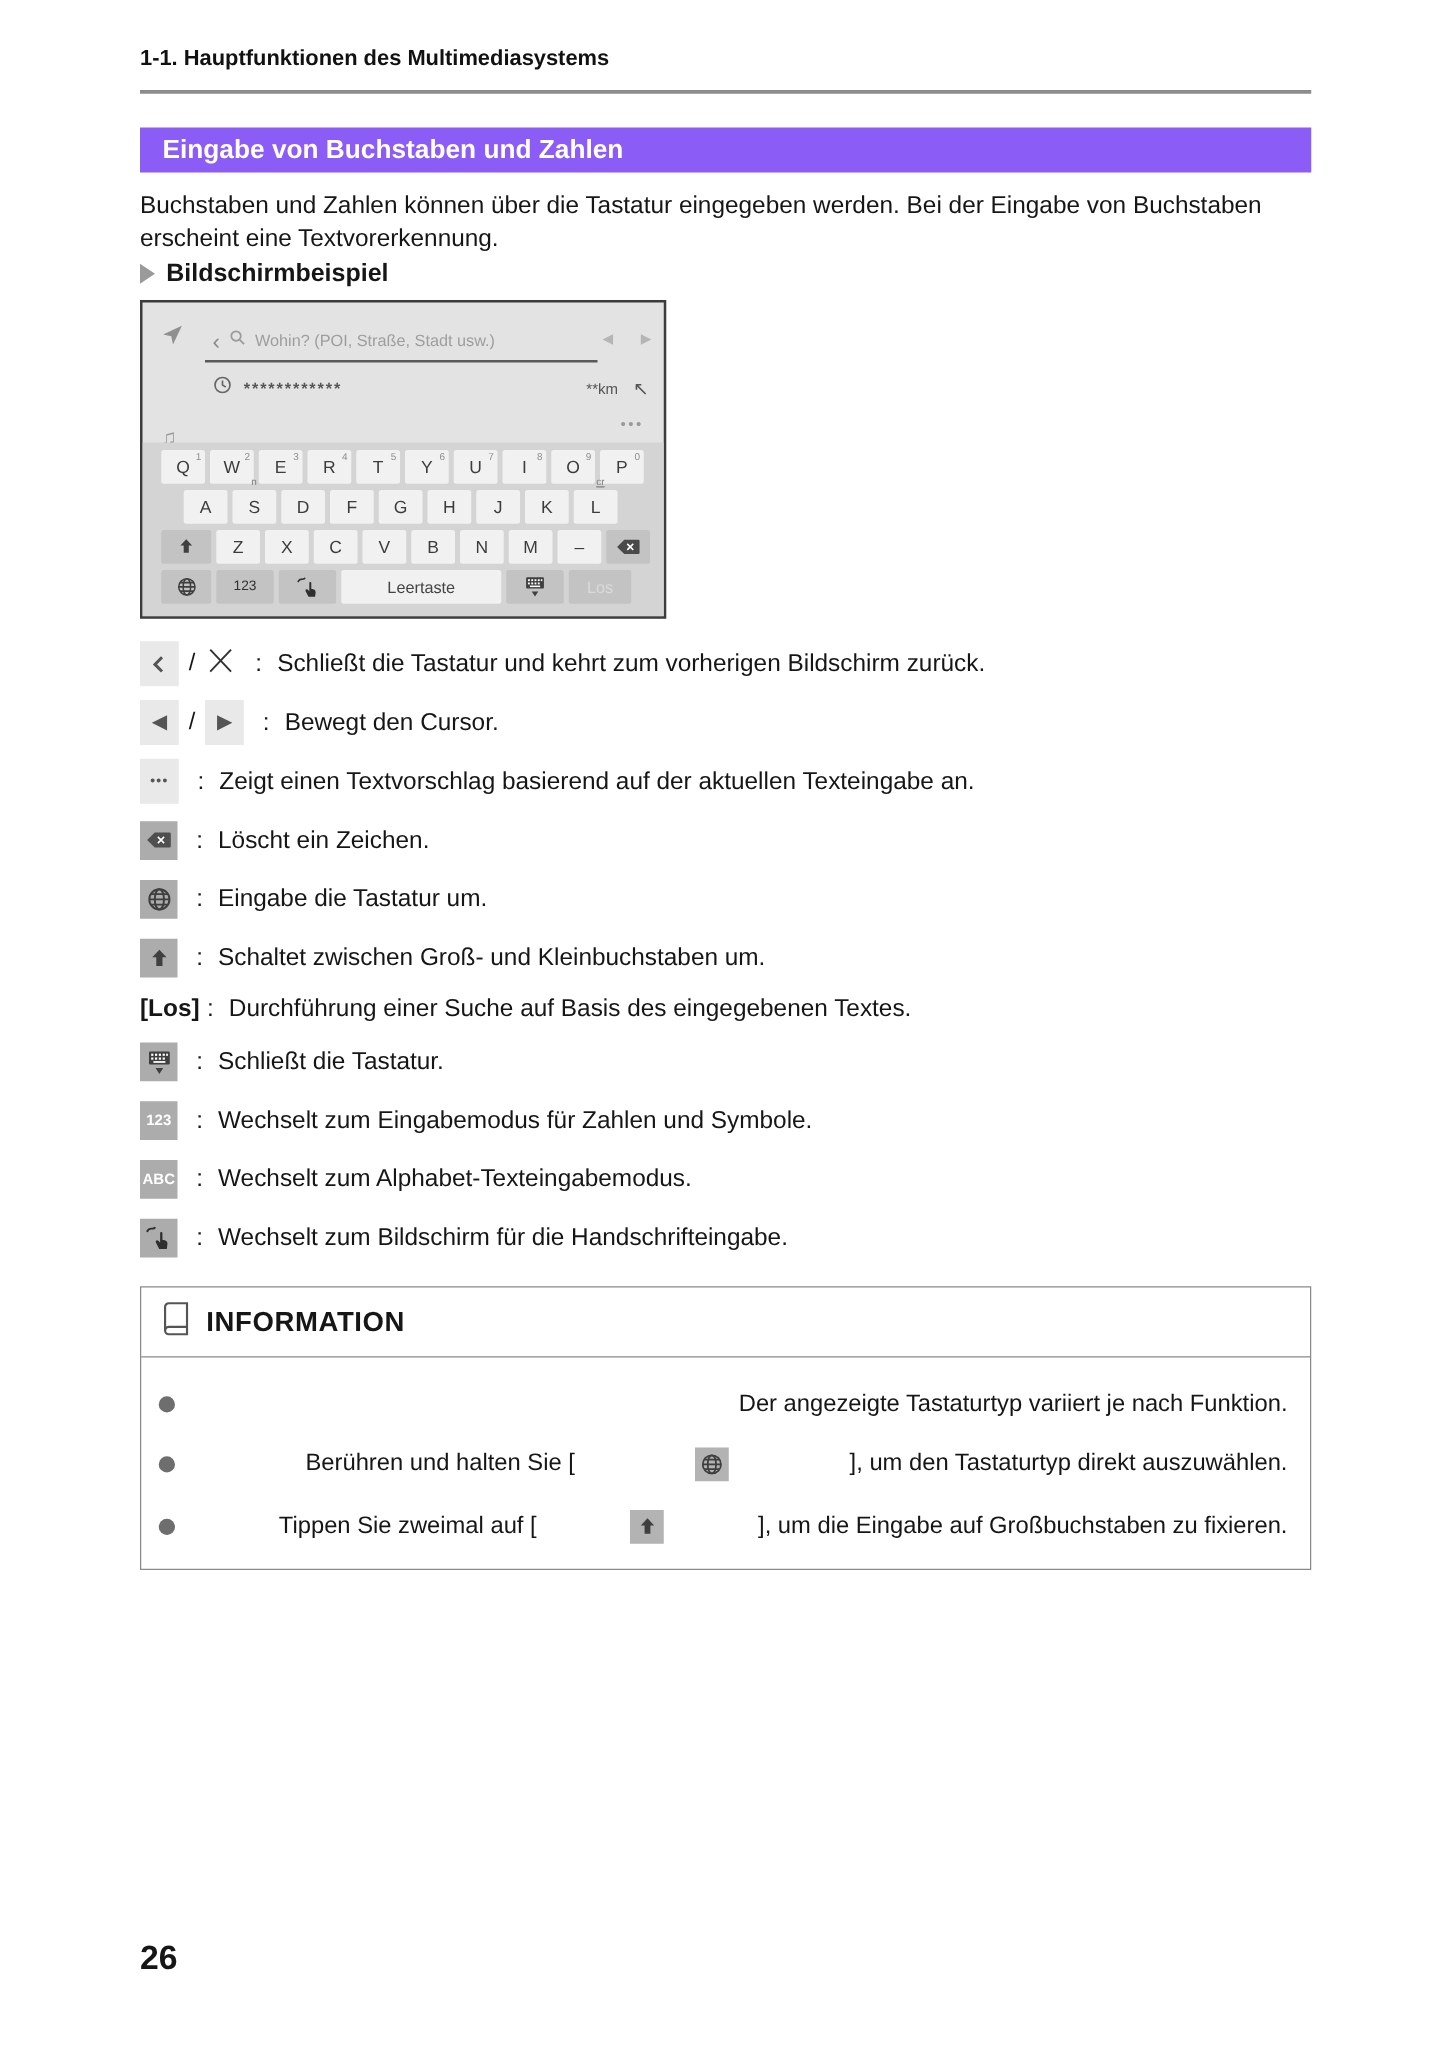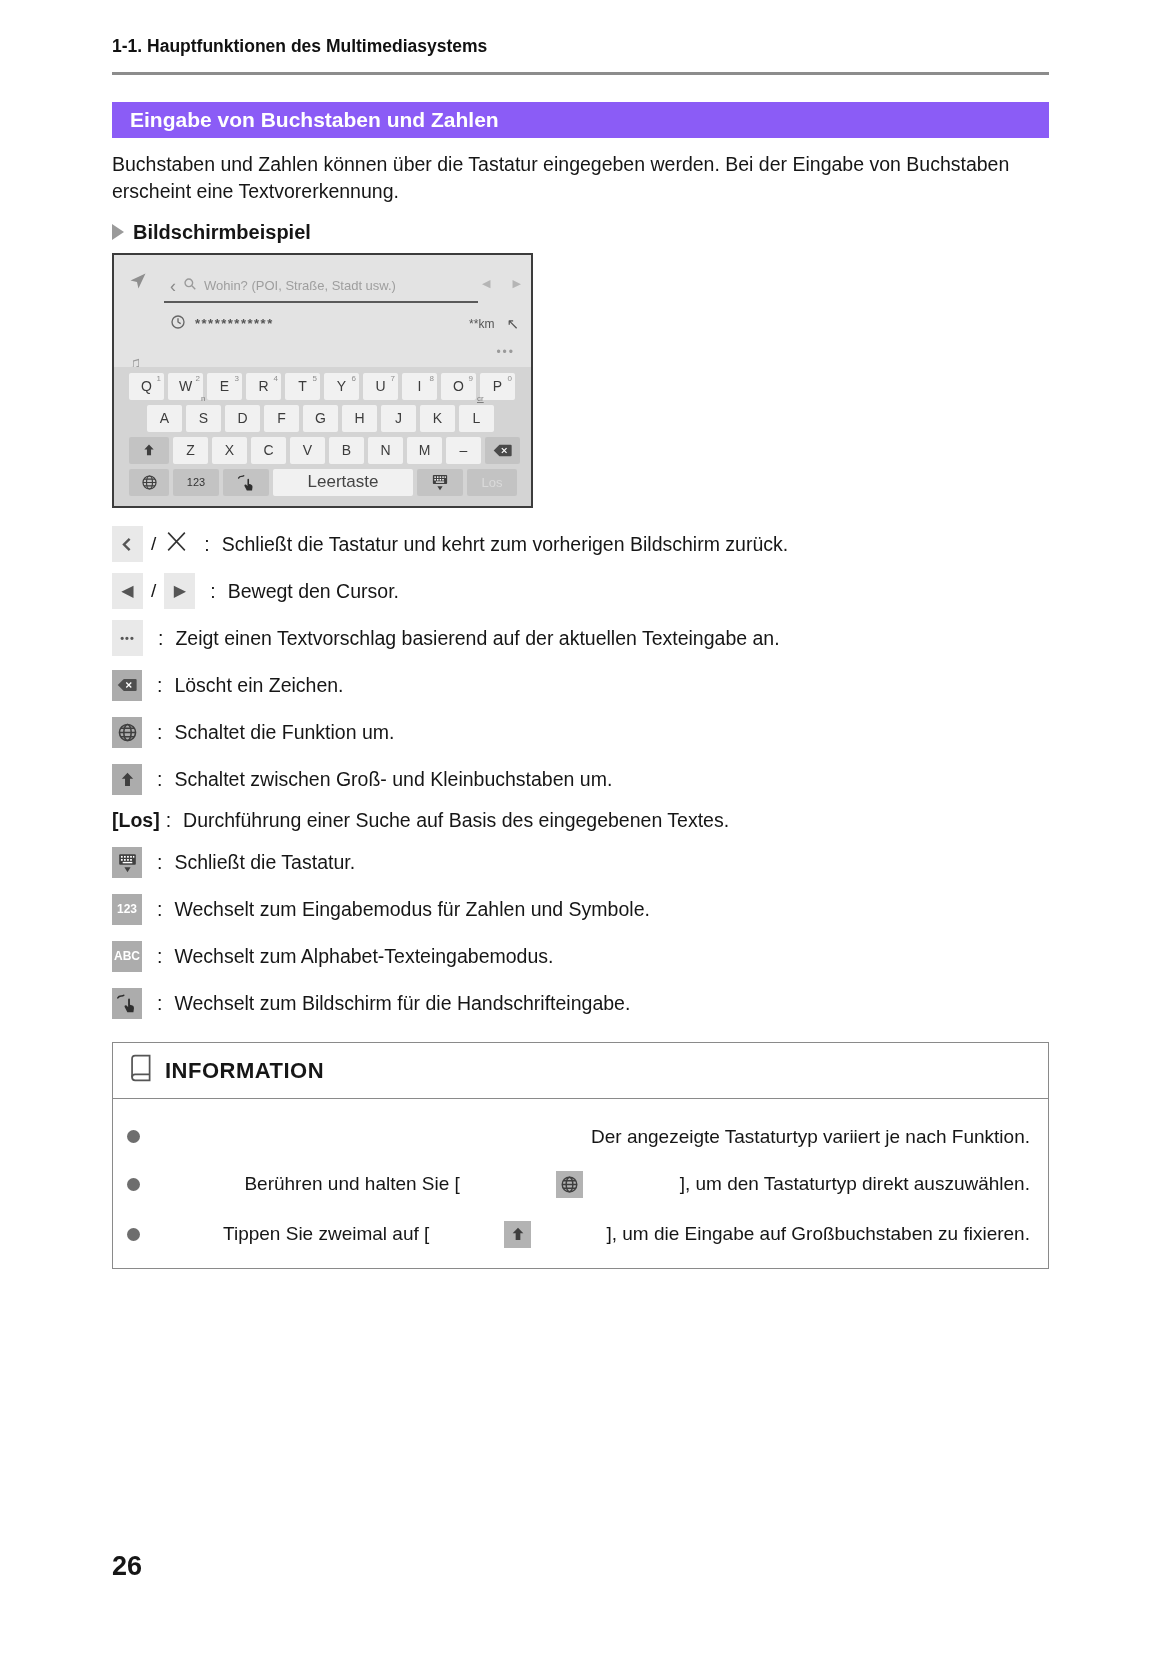--- a/index.html
+++ b/index.html
@@ -5,21 +5,21 @@
   html,body{margin:0;padding:0;}
   body{
     width:1165px;height:1653px;background:#ffffff;position:relative;overflow:hidden;
     font-family:"Liberation Sans", sans-serif;color:#161616;
   }
   .content{padding:36px 116px 0 112px;}
   .doc-header{font-size:17.5px;font-weight:bold;color:#111;}
   .doc-rule{height:3px;background:#8c8c8c;margin-top:15px;}
   .section-bar{margin-top:27px;background:#8b5cf6;color:#fff;font-size:21px;font-weight:bold;padding:6px 0 6px 18px;}
   .intro{margin-top:13px;font-size:19.5px;line-height:1.4;}
-  .example{margin-top:15px;display:flex;align-items:center;gap:9px;font-weight:bold;font-size:20px;}
+  .example{margin-top:2px;display:flex;align-items:center;gap:9px;font-weight:bold;font-size:20px;}
   .tri{width:0;height:0;border-left:12px solid #9a9a9a;border-top:8px solid transparent;border-bottom:8px solid transparent;}
 
   
   .shot{margin-top:9px;width:421px;height:255px;box-sizing:border-box;border:2px solid #3c3c3c;background:#e3e3e3;position:relative;overflow:hidden;}
   .shot-sidebar{position:absolute;left:0;top:0;width:48px;height:100%;}
   .sb-ic{position:absolute;left:14px;}
   .search-field{position:absolute;left:50px;top:16px;width:314px;height:30px;border-bottom:2px solid #5a5a5a;display:flex;align-items:center;gap:7px;}
   .back-glyph{color:#8a8a8a;font-size:18px;line-height:1;margin-left:6px;}
   .ph-text{color:#9e9e9e;font-size:13px;white-space:nowrap;}
   .nav-arrows{position:absolute;right:10px;top:22px;display:flex;gap:22px;color:#b5b5b5;font-size:11px;}
@@ -31,21 +31,21 @@
   .dots-btn{position:absolute;right:16px;top:90px;color:#9a9a9a;font-size:12px;letter-spacing:2px;}
   .kb{position:absolute;left:0;right:0;top:112px;bottom:0;background:#d4d4d4;padding-top:6px;}
   .krow{display:flex;gap:4px;height:27px;margin-bottom:5px;padding-left:15px;}
   .krow.r2{padding-left:33px;}
   .key{width:35px;background:#f1f1f1;border-radius:2px;color:#3c3c3c;font-size:14px;display:flex;align-items:center;justify-content:center;position:relative;flex:none;}
   .key .sup{position:absolute;top:1px;right:3px;font-size:8px;color:#8e8e8e;}
   .key.sp{background:#c3c3c3;}
   .key.w40{width:40px;}
   .key.w46{width:46px;}
   .key.w50{width:50px;}
-  .key.space{width:140px;font-size:17px;color:#444;}
+  .key.space{width:128px;font-size:13px;color:#444;}
   .key.go{color:#dadada;font-size:13px;}
   .art{position:absolute;font-size:8px;color:#7d7d7d;}
 
   
   .legend{margin-top:13px;display:flex;flex-direction:column;}
   .l-item{display:flex;align-items:center;min-height:47px;font-size:19.5px;}
   .l-item.slim{min-height:36px;}
   .sq-light{width:31px;height:36px;background:#e9e9e9;display:flex;align-items:center;justify-content:center;flex:none;}
   .sq-mid{width:30px;height:31px;background:#acacac;display:flex;align-items:center;justify-content:center;flex:none;}
   .slash{margin:0 8px;font-size:19px;}
@@ -307,21 +307,21 @@
 
     <div class="l-item">
       <span class="sq-mid">
         <svg width="21" height="21" viewBox="0 0 24 24" fill="none" stroke="#3f3f3f" stroke-width="1.8">
             <circle cx="12" cy="12" r="9.2"></circle>
             <ellipse cx="12" cy="12" rx="4.2" ry="9.2"></ellipse>
             <path d="M2.8 12 H21.2 M4.2 7.2 H19.8 M4.2 16.8 H19.8"></path>
           </svg>
       </span>
       <span class="colon">:</span>
-      <span>Schaltet die Funktion um.</span>
+      <span>Eingabe die Tastatur um.</span>
     </div>
 
     <div class="l-item">
       <span class="sq-mid">
         <svg width="17" height="17" viewBox="0 0 24 24">
             <path d="M12 2.5 L20 11 H15.5 V21 H8.5 V11 H4 Z" fill="#3f3f3f"></path>
           </svg>
       </span>
       <span class="colon">:</span>
       <span>Schaltet zwischen Groß- und Kleinbuchstaben um.</span>

